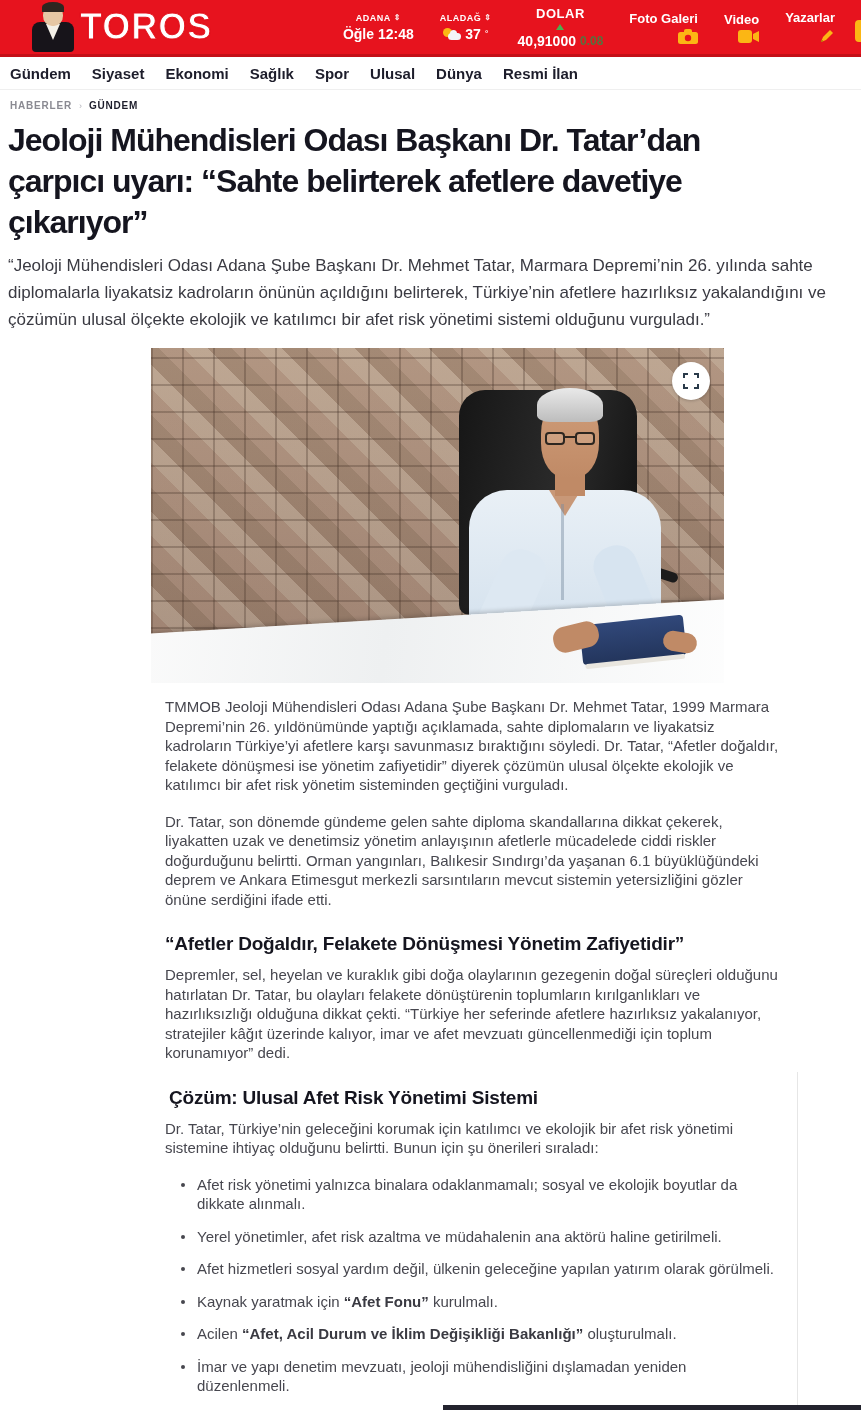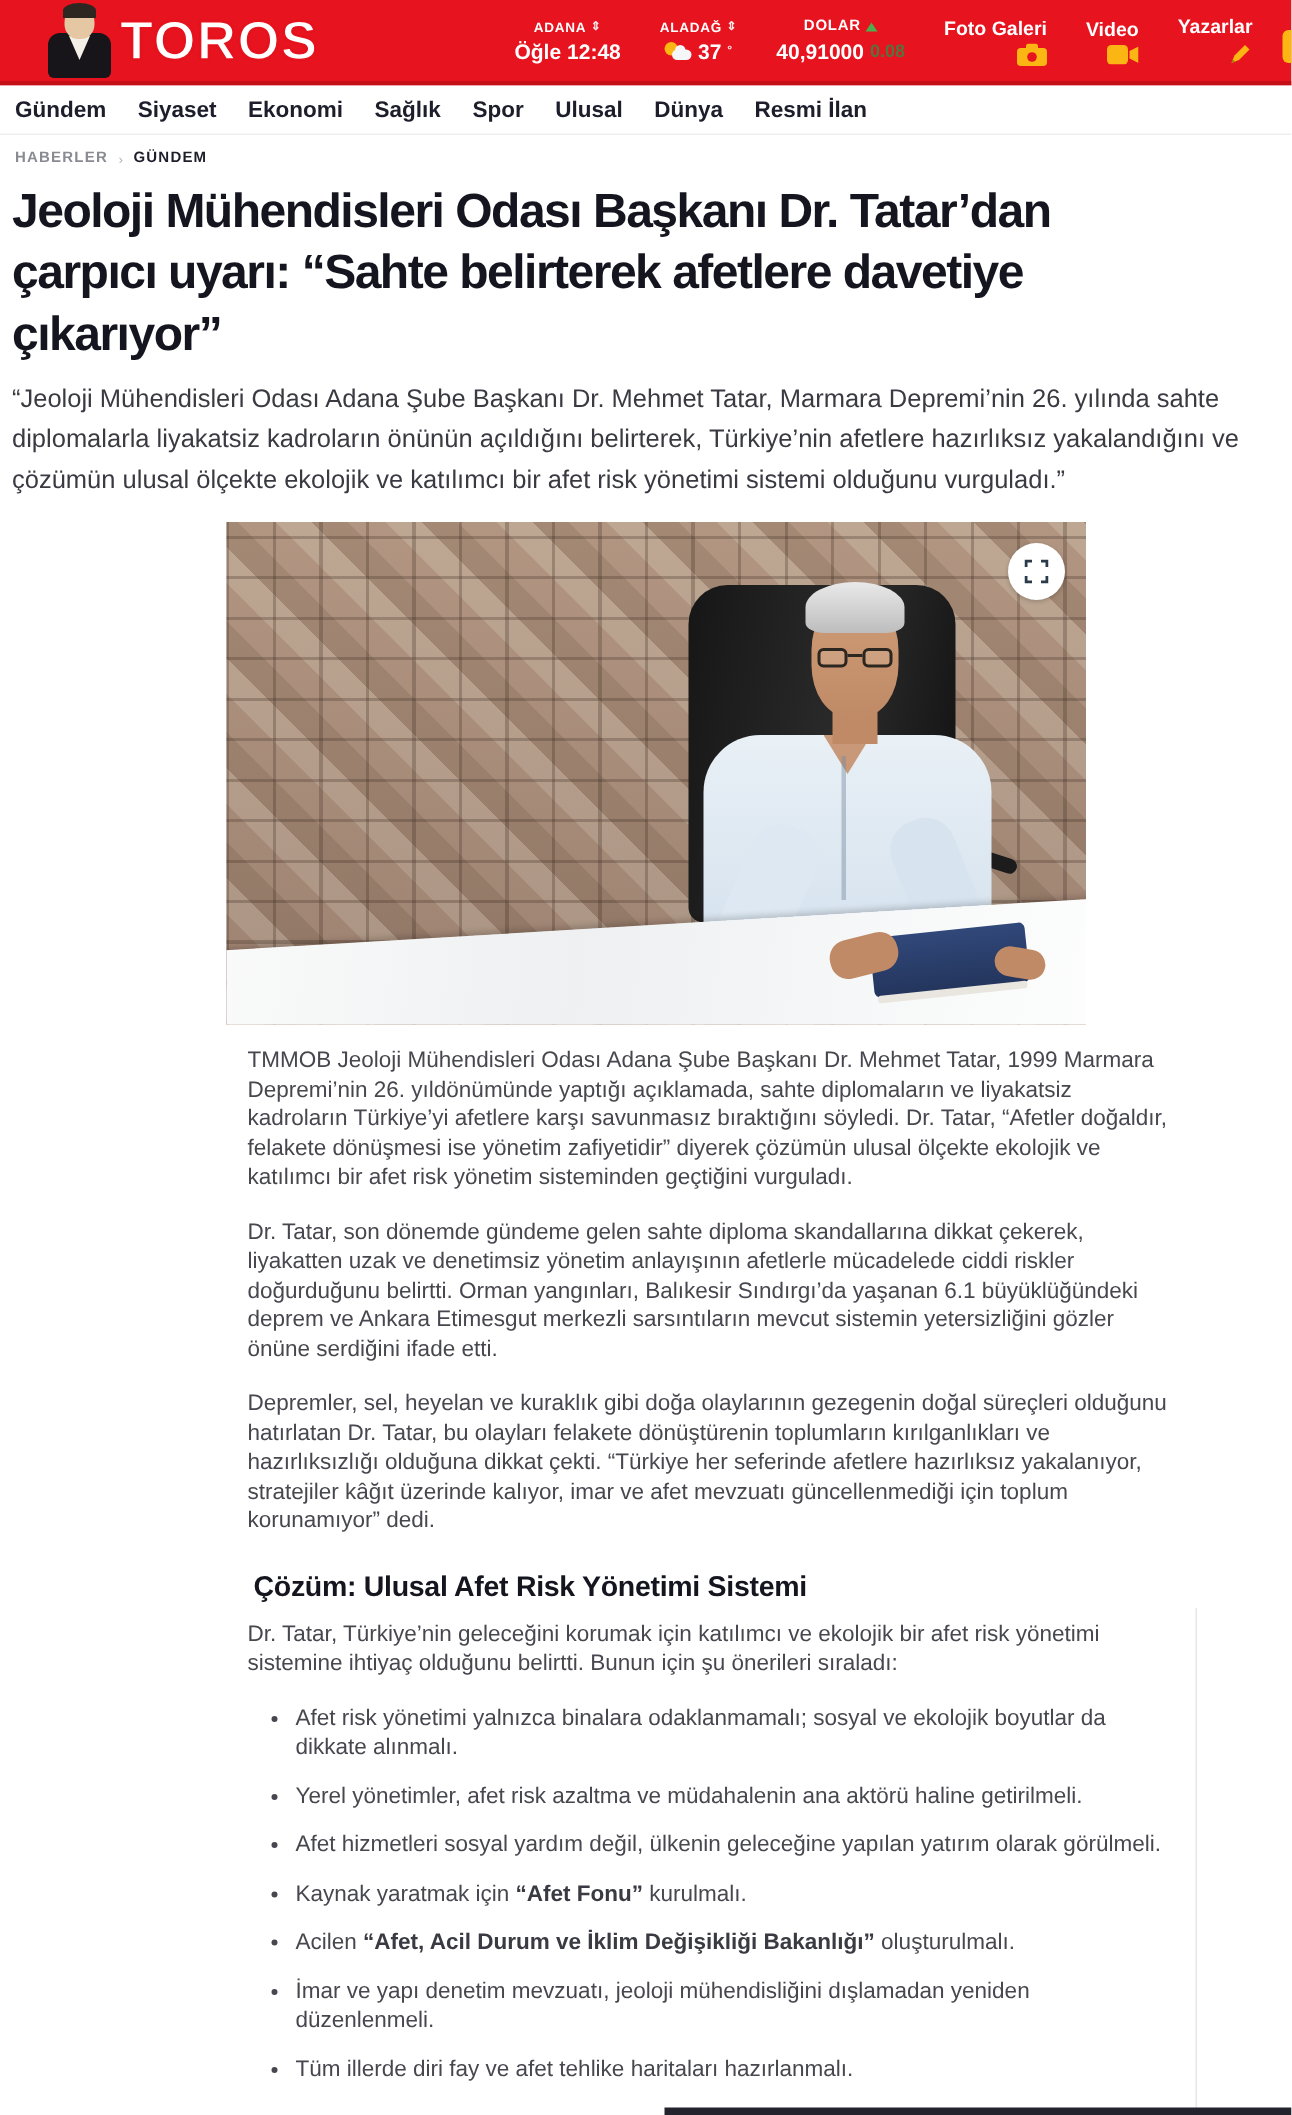--- a/index.html
+++ b/index.html
@@ -126,21 +126,21 @@
       <span class="cloudsun">
           <span class="sun"></span>
           <span class="cloud"></span>
         </span>
       <span>37</span>
         <sup>°</sup>
     </div>
   </div>
 
   <div class="widget">
-    <div class="top" style="font-size:10px;">
+    <div class="top" style="font-size:13px;flex-direction:column;">
       <span>DOLAR</span>
       <span class="up-arrow"></span>
     </div>
     <div class="bottom">
       <span>40,91000</span>
       <span class="dim-green">0.08</span>
     </div>
   </div>
 
   <a class="hlink" href="#">
@@ -218,20 +218,21 @@
       <path d="M15 11 V15 H11" fill="none" stroke="#2a3a4a" stroke-width="2"></path>
       <path d="M5 15 H1 V11" fill="none" stroke="#2a3a4a" stroke-width="2"></path>
     </svg>
   </button>
 </figure>
 
 <div class="body-col">
   <p>TMMOB Jeoloji Mühendisleri Odası Adana Şube Başkanı Dr. Mehmet Tatar, 1999 Marmara Depremi’nin 26. yıldönümünde yaptığı açıklamada, sahte diplomaların ve liyakatsiz kadroların Türkiye’yi afetlere karşı savunmasız bıraktığını söyledi. Dr. Tatar, “Afetler doğaldır, felakete dönüşmesi ise yönetim zafiyetidir” diyerek çözümün ulusal ölçekte ekolojik ve katılımcı bir afet risk yönetim sisteminden geçtiğini vurguladı.</p>
   <p>Dr. Tatar, son dönemde gündeme gelen sahte diploma skandallarına dikkat çekerek, liyakatten uzak ve denetimsiz yönetim anlayışının afetlerle mücadelede ciddi riskler doğurduğunu belirtti. Orman yangınları, Balıkesir Sındırgı’da yaşanan 6.1 büyüklüğündeki deprem ve Ankara Etimesgut merkezli sarsıntıların mevcut sistemin yetersizliğini gözler önüne serdiğini ifade etti.</p>
 
+  <h2>“Afetler Doğaldır, Felakete Dönüşmesi Yönetim Zafiyetidir”</h2>
   <p>Depremler, sel, heyelan ve kuraklık gibi doğa olaylarının gezegenin doğal süreçleri olduğunu hatırlatan Dr. Tatar, bu olayları felakete dönüştürenin toplumların kırılganlıkları ve hazırlıksızlığı olduğuna dikkat çekti. “Türkiye her seferinde afetlere hazırlıksız yakalanıyor, stratejiler kâğıt üzerinde kalıyor, imar ve afet mevzuatı güncellenmediği için toplum korunamıyor” dedi.</p>
 
   <h2 class="indent">Çözüm: Ulusal Afet Risk Yönetimi Sistemi</h2>
   <p>Dr. Tatar, Türkiye’nin geleceğini korumak için katılımcı ve ekolojik bir afet risk yönetimi sistemine ihtiyaç olduğunu belirtti. Bunun için şu önerileri sıraladı:</p>
 
   <ul class="bullets">
     <li><span>Afet risk yönetimi yalnızca binalara odaklanmamalı; sosyal ve ekolojik boyutlar da dikkate alınmalı.</span><span class="b"></span><span></span></li>
     <li><span>Yerel yönetimler, afet risk azaltma ve müdahalenin ana aktörü haline getirilmeli.</span><span class="b"></span><span></span></li>
     <li><span>Afet hizmetleri sosyal yardım değil, ülkenin geleceğine yapılan yatırım olarak görülmeli.</span><span class="b"></span><span></span></li>
     <li><span>Kaynak yaratmak için </span><span class="b">“Afet Fonu”</span><span> kurulmalı.</span></li>

